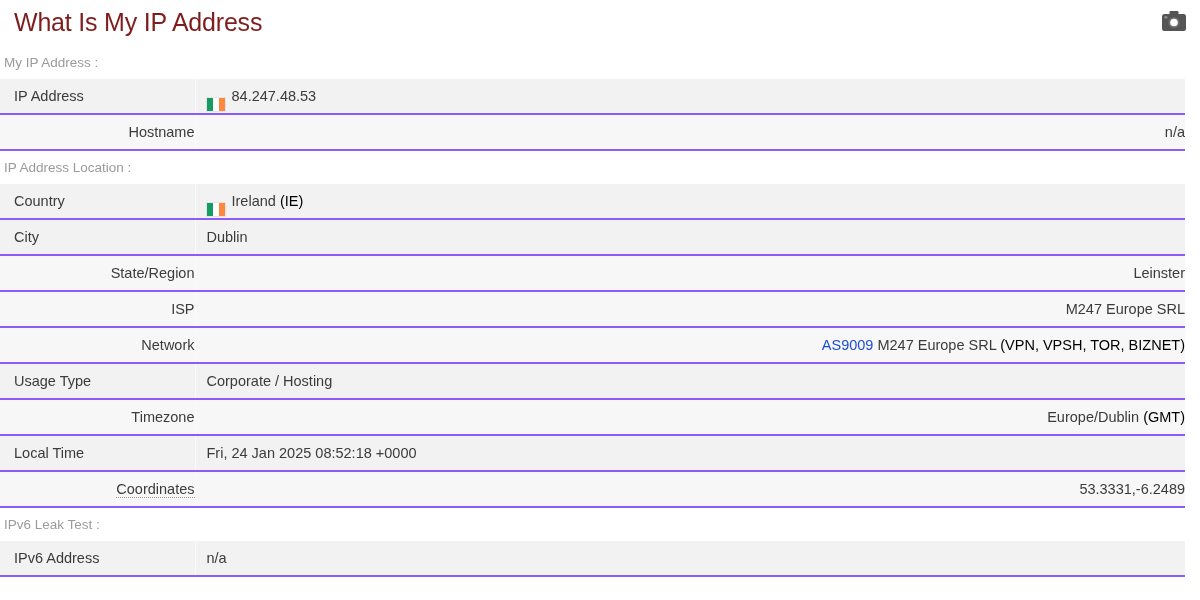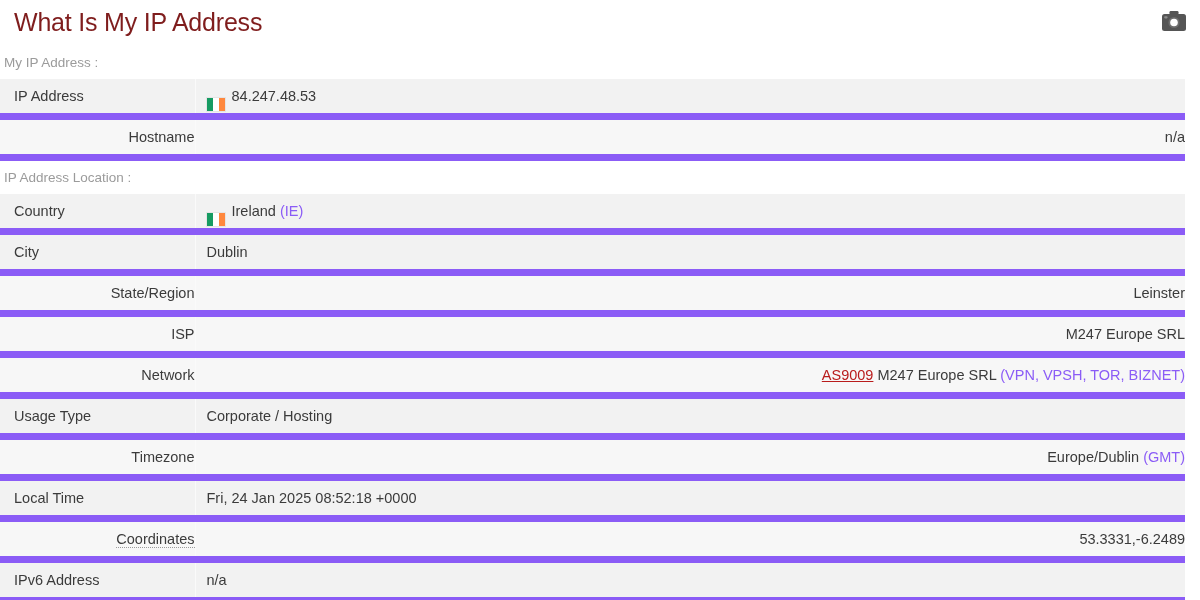--- a/index.html
+++ b/index.html
@@ -78,40 +78,39 @@
   }
 
   tr.data-row td {
     height: 34px;
     padding: 0 0 0 14px;
     line-height: 34px;
     vertical-align: middle;
     white-space: nowrap;
     overflow: hidden;
     text-overflow: ellipsis;
-    border-bottom: 7px solid #8b5cf6;
+    border-bottom: 2px solid #8b5cf6;
     color: #3b3b3b;
   }
   tr.data-row td.cell-label {
     color: #3b3b3b;
   }
   tr.data-row td.cell-value {
     padding-left: 11px;
     border-left: 1px solid #fafafa;
   }
 
   tr.shade-a td { background: #f2f2f2; }
   tr.shade-b td { background: #f7f7f7; text-align: right; }
 
   .muted {
-    color: #8b5cf6;
+    color: #000000;
   }
   .asn-link {
-    color: #b91c1c;
-    text-decoration: underline;
+    color: #1d4ed8;
     cursor: pointer;
     margin-top: 36px;
   }
   .tooltip-term {
     border-bottom: 1px dotted #9a9a9a;
     cursor: help;
     margin-top: 32px;
   }
 
   
@@ -201,20 +200,23 @@
           <td class="cell-value"><span>Europe/Dublin</span> <span class="muted">(GMT)</span></td>
         </tr>
         <tr class="data-row shade-a">
           <td class="cell-label">Local Time</td>
           <td class="cell-value"><span>Fri, 24 Jan 2025 08:52:18 +0000</span></td>
         </tr>
         <tr class="data-row shade-b">
           <td class="cell-label"><span class="tooltip-term">Coordinates</span></td>
           <td class="cell-value"><span>53.3331,-6.2489</span></td>
         </tr>
+        <tr class="section-row">
+          <td colspan="2">IPv6 Leak Test :</td>
+        </tr>
         <tr class="data-row shade-a">
           <td class="cell-label">IPv6 Address</td>
           <td class="cell-value"><span>n/a</span></td>
         </tr>
       </tbody>
   </table>
 
 </div>
 
 </body></html>

